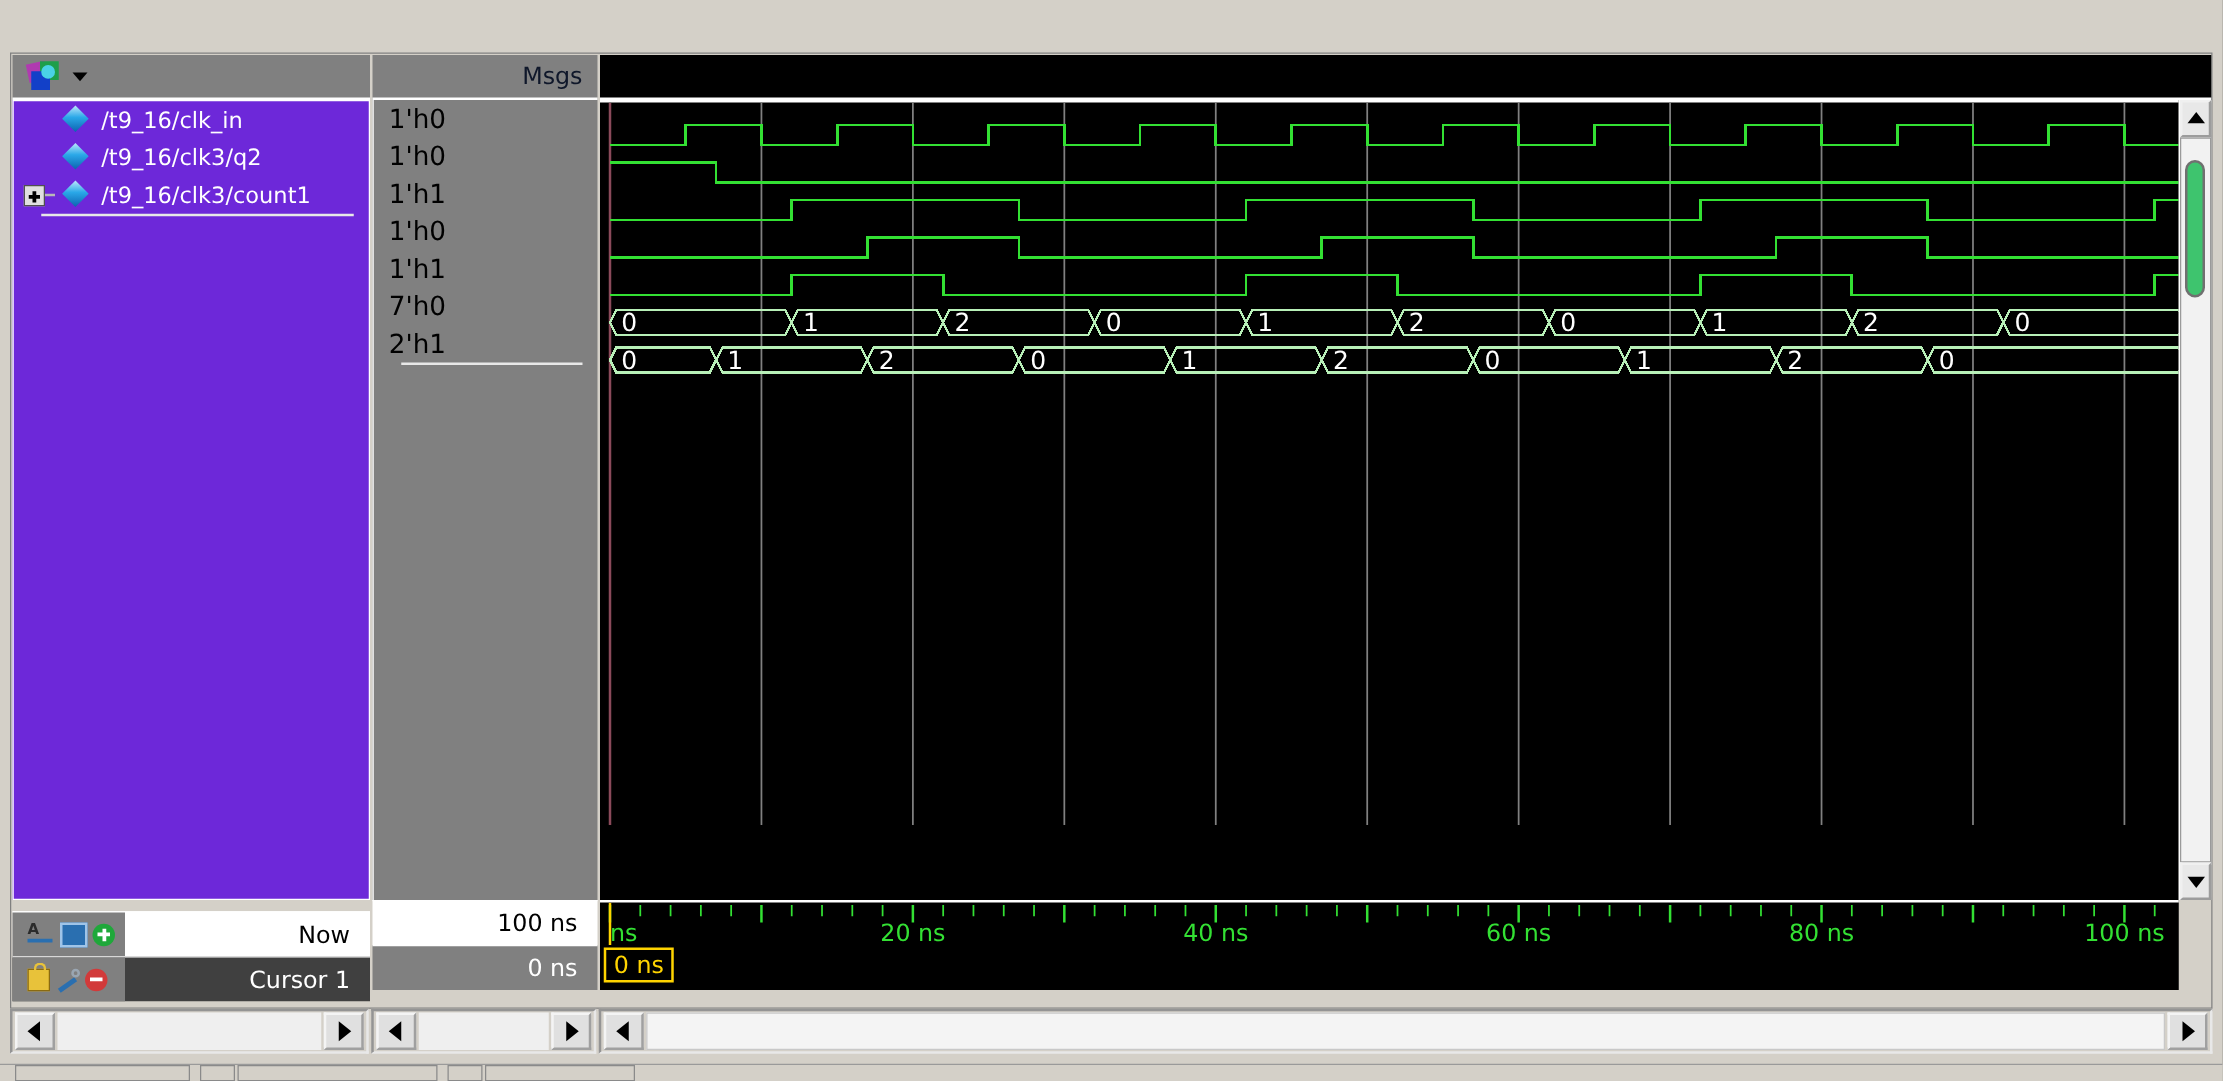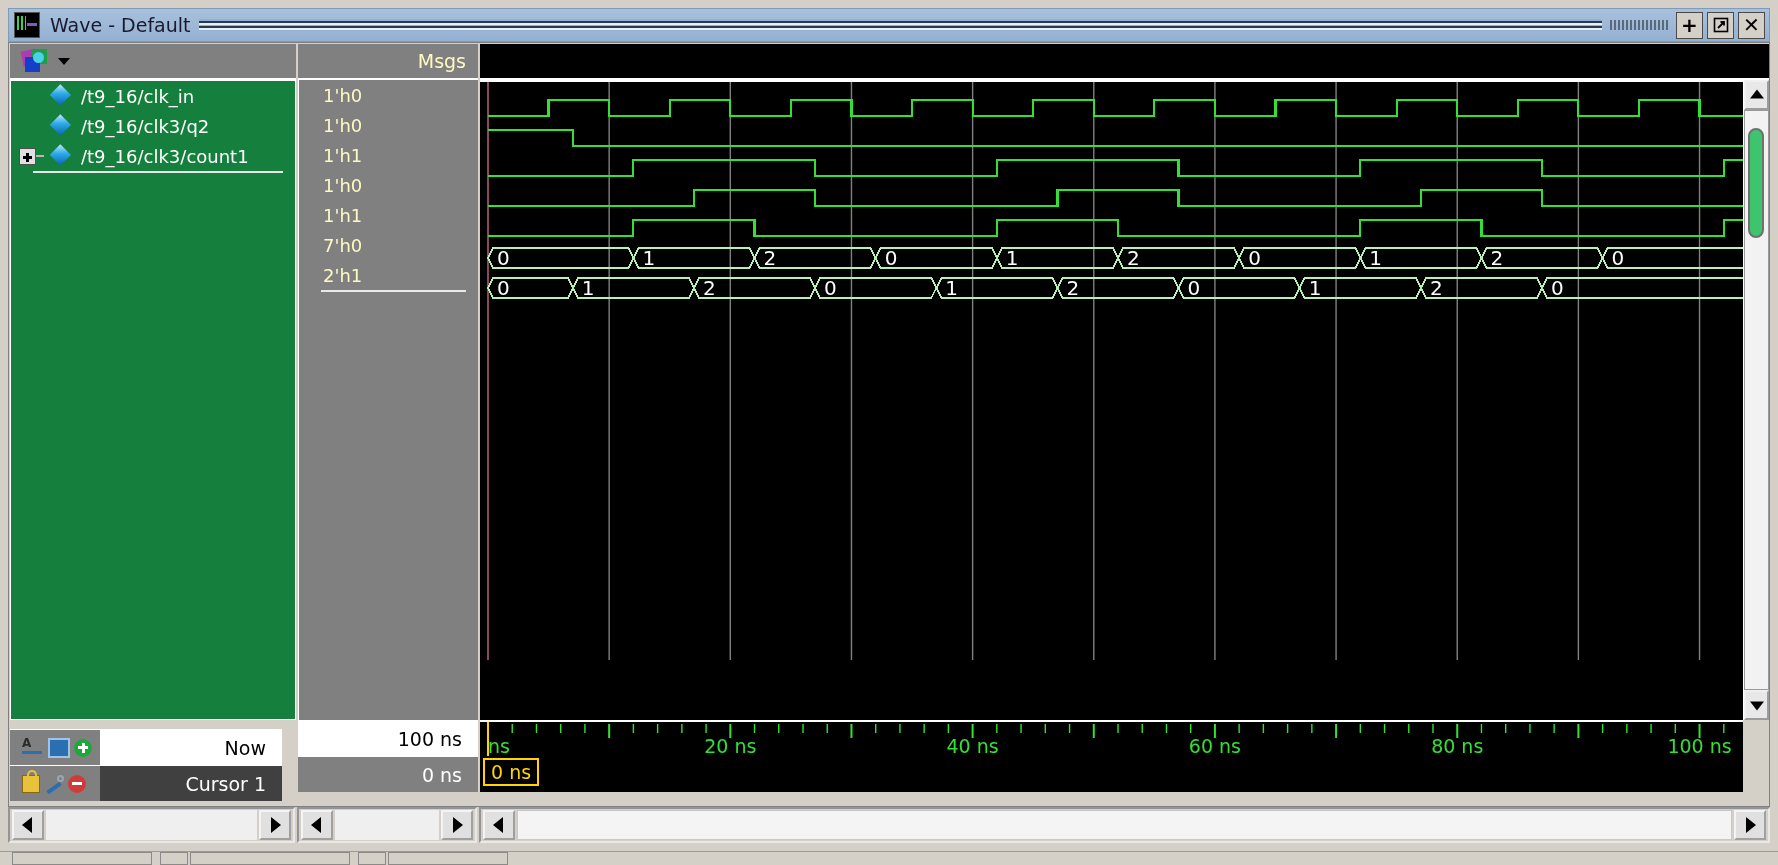--- a/index.html
+++ b/index.html
@@ -35,57 +35,57 @@
   .body{position:absolute;left:8px;top:42px;width:1762px;height:765px;
         background:#d4d0c8;border:1px solid #808080;box-sizing:border-box;}
 
   .pane-names{position:absolute;left:1px;top:1px;width:286px;bottom:0;}
   .pane-vals {position:absolute;left:289px;top:1px;width:180px;bottom:0;}
   .pane-wave {position:absolute;left:471px;top:1px;right:0;bottom:0;}
 
   
   .hdr{height:36px;background:#808080;box-sizing:border-box;
        border-bottom:2px solid #fff;display:flex;align-items:center;}
-  .hdr-vals{justify-content:flex-end;padding-right:12px;color:#fef9c3;font-size:19px;}
+  .hdr-vals{justify-content:flex-end;padding-right:12px;color:#0f172a;font-size:19px;}
   .hdr-wave{background:#000;border-bottom:2px solid #fff;}
 
   .palette{width:30px;height:24px;margin-left:12px;position:relative;}
   .palette .sq{position:absolute;width:15px;height:15px;}
   .palette .s1{left:10px;top:0;background:#1e9e4a;}
   .palette .s2{left:0;top:1px;background:#b03ab0;transform:rotate(-12deg);}
   .palette .s3{left:3px;top:8px;background:#1240c8;}
   .palette .s4{left:11px;top:3px;width:11px;height:11px;border-radius:50%;background:#4ad2e6;}
   .caret{margin-left:6px;width:0;height:0;border-left:6px solid transparent;
          border-right:6px solid transparent;border-top:7px solid #000;}
 
   
-  .siglist{position:absolute;left:0;right:0;top:36px;bottom:86px;background:#15803d;
+  .siglist{position:absolute;left:0;right:0;top:36px;bottom:86px;background:#6d28d9;
            border:1px solid #fff;box-sizing:border-box;overflow:hidden;}
   .vallist{position:absolute;left:0;right:0;top:36px;bottom:86px;background:#808080;
            border-left:1px solid #fff;box-sizing:border-box;overflow:hidden;}
   .row{height:30px;display:flex;align-items:center;color:#ffffff;font-size:18px;
        white-space:nowrap;box-sizing:border-box;}
   .row .expander{width:17px;height:17px;margin-left:8px;background:#e0e0e0;
        border:1px solid #505050;box-sizing:border-box;position:relative;flex:0 0 auto;}
   .row .expander::before{content:"";position:absolute;left:3px;top:7px;width:9px;height:3px;background:#000;}
   .row .expander::after {content:"";position:absolute;left:6px;top:4px;width:3px;height:9px;background:#000;}
   .row .expander-spacer{width:17px;margin-left:8px;flex:0 0 auto;}
   .row .stub{width:8px;height:2px;background:#b8b8b8;flex:0 0 auto;}
   .row .stub-spacer{width:8px;flex:0 0 auto;}
   .diamond{width:21px;height:21px;margin-left:6px;flex:0 0 auto;position:relative;}
   .diamond::before{content:"";position:absolute;left:0;top:0;width:15px;height:15px;
        background:linear-gradient(135deg,#bfe8fb 0%,#2aa8e8 45%,#0d63b0 100%);
        transform:rotate(45deg) translate(3px,-1px);}
   .signame{margin-left:10px;}
-  .valrow{height:30px;display:flex;align-items:center;color:#fef9c3;font-size:18px;
-          padding-left:24px;box-sizing:border-box;}
+  .valrow{height:30px;display:flex;align-items:center;color:#000000;font-size:21px;
+          padding-left:12px;box-sizing:border-box;}
   .underline{height:2px;background:#e8e8e8;margin:0 12px 0 22px;}
 
   
-  .statusbox{position:absolute;left:0;right:14px;bottom:50px;height:27px;}
+  .statusbox{position:absolute;left:0;right:0;bottom:50px;height:27px;}
   .statusbox.second{bottom:14px;}
   .sbar{height:36px;display:flex;align-items:center;box-sizing:border-box;
         border-top:1px solid #fff;}
   .sbar.now{background:#fff;color:#000;}
   .sbar.cur{background:#404040;color:#fff;}
   .sbar .icons{width:90px;display:flex;align-items:center;gap:4px;padding-left:12px;
         box-sizing:border-box;background:#808080;height:100%;}
   .sbar .lbl{flex:1;text-align:right;padding-right:16px;font-size:19px;}
   .ico{width:22px;height:20px;position:relative;flex:0 0 auto;}
   .ico-ab::before{content:"A";position:absolute;left:0;top:-2px;font-size:12px;color:#2b2b2b;font-weight:bold;}
@@ -163,34 +163,20 @@
   .botstrip .cell{height:13px;border:1px solid #8a8a8a;box-sizing:border-box;background:#d4d0c8;}
   .c1{width:140px;margin-left:12px;} .c2{width:28px;margin-left:8px;background:#fff;border-color:#2a4fb0;}
   .c3{width:160px;margin-left:2px;} .c4{width:28px;margin-left:8px;background:#fff;border-color:#2a4fb0;}
   .c5{width:120px;margin-left:2px;}
 </style>
 </head>
 <body>
 
 <div class="window">
 
-  <div class="titlebar">
-    <div class="tb-icon"></div>
-    <div class="tb-title">Wave - Default</div>
-    <div class="tb-rule"></div>
-    <div class="tb-rule-dots"></div>
-    <div class="tb-btn">+</div>
-    <div class="tb-btn">
-      <svg width="16" height="16" viewBox="0 0 16 16">
-        <rect x="1.5" y="1.5" width="13" height="13" fill="none" stroke="#000" stroke-width="1.6"></rect>
-        <path d="M5 11 L11 5 M7.5 5 L11 5 L11 8.5" fill="none" stroke="#000" stroke-width="1.8"></path>
-      </svg>
-    </div>
-    <div class="tb-btn">✕</div>
-  </div>
 
   <div class="body">
 
     <div class="pane-names">
       <div class="hdr">
         <div class="palette">
           <div class="sq s2"></div>
             <div class="sq s1"></div>
             <div class="sq s3"></div>
             <div class="sq s4"></div>

